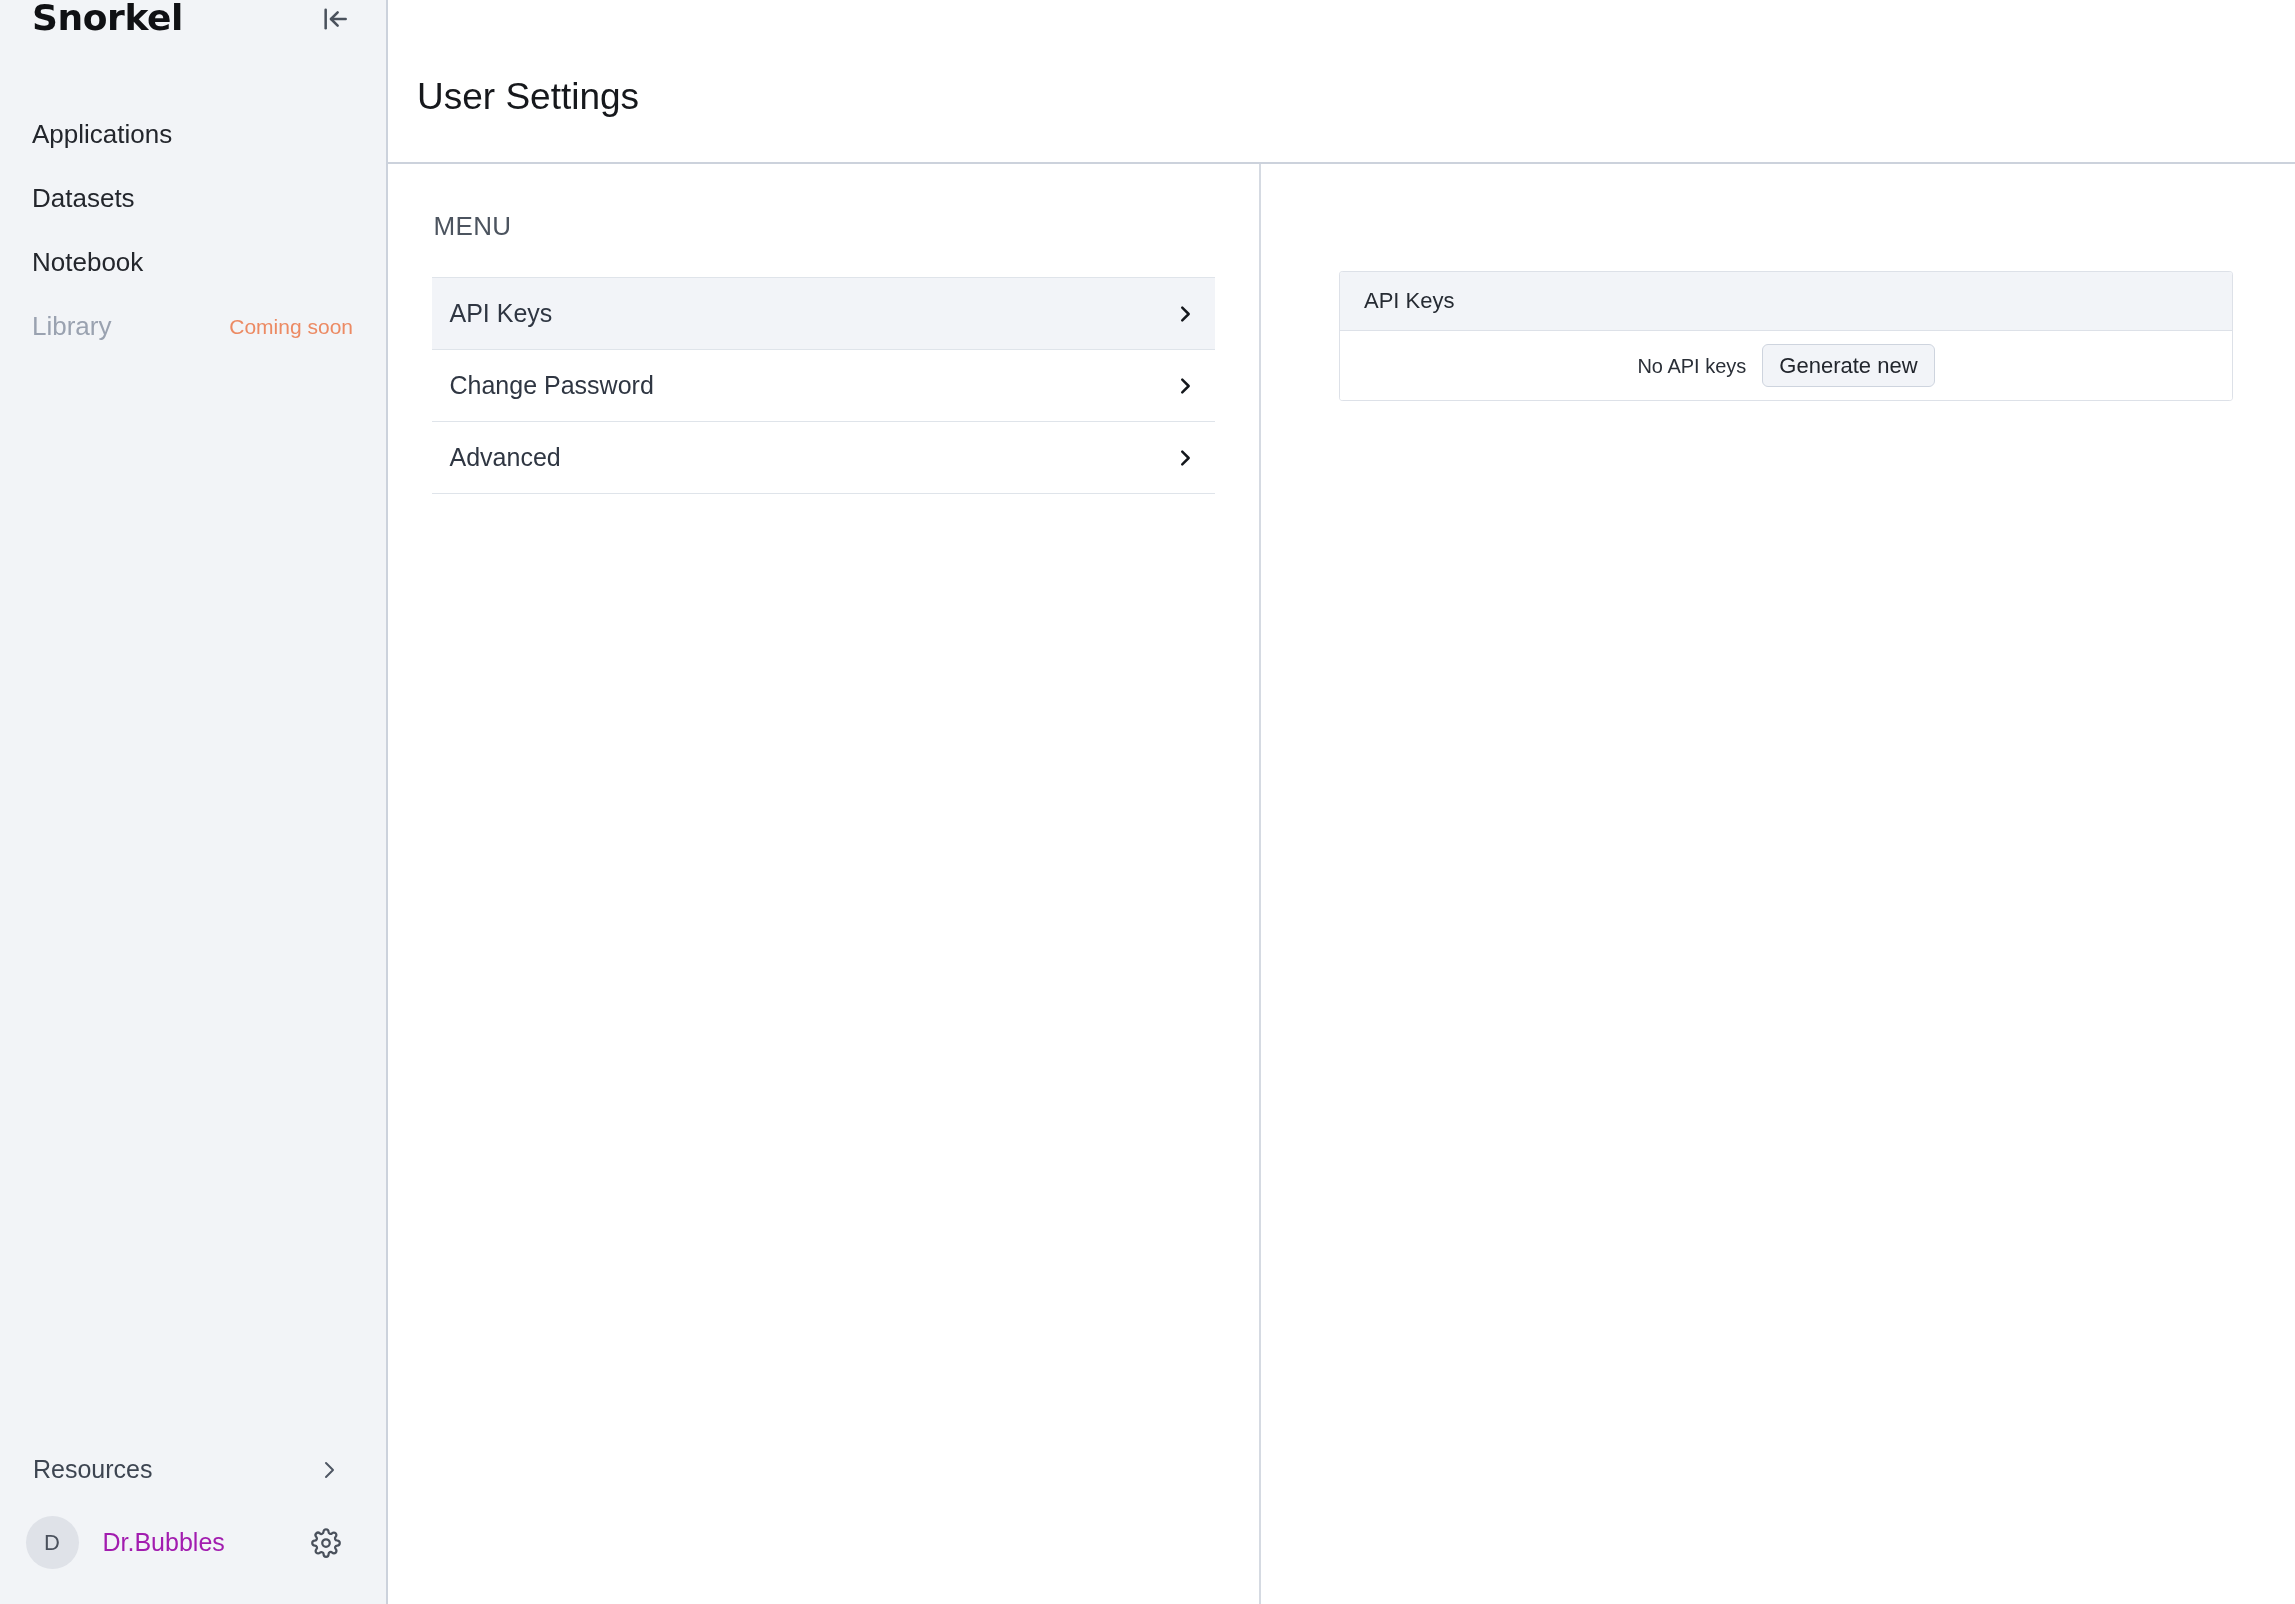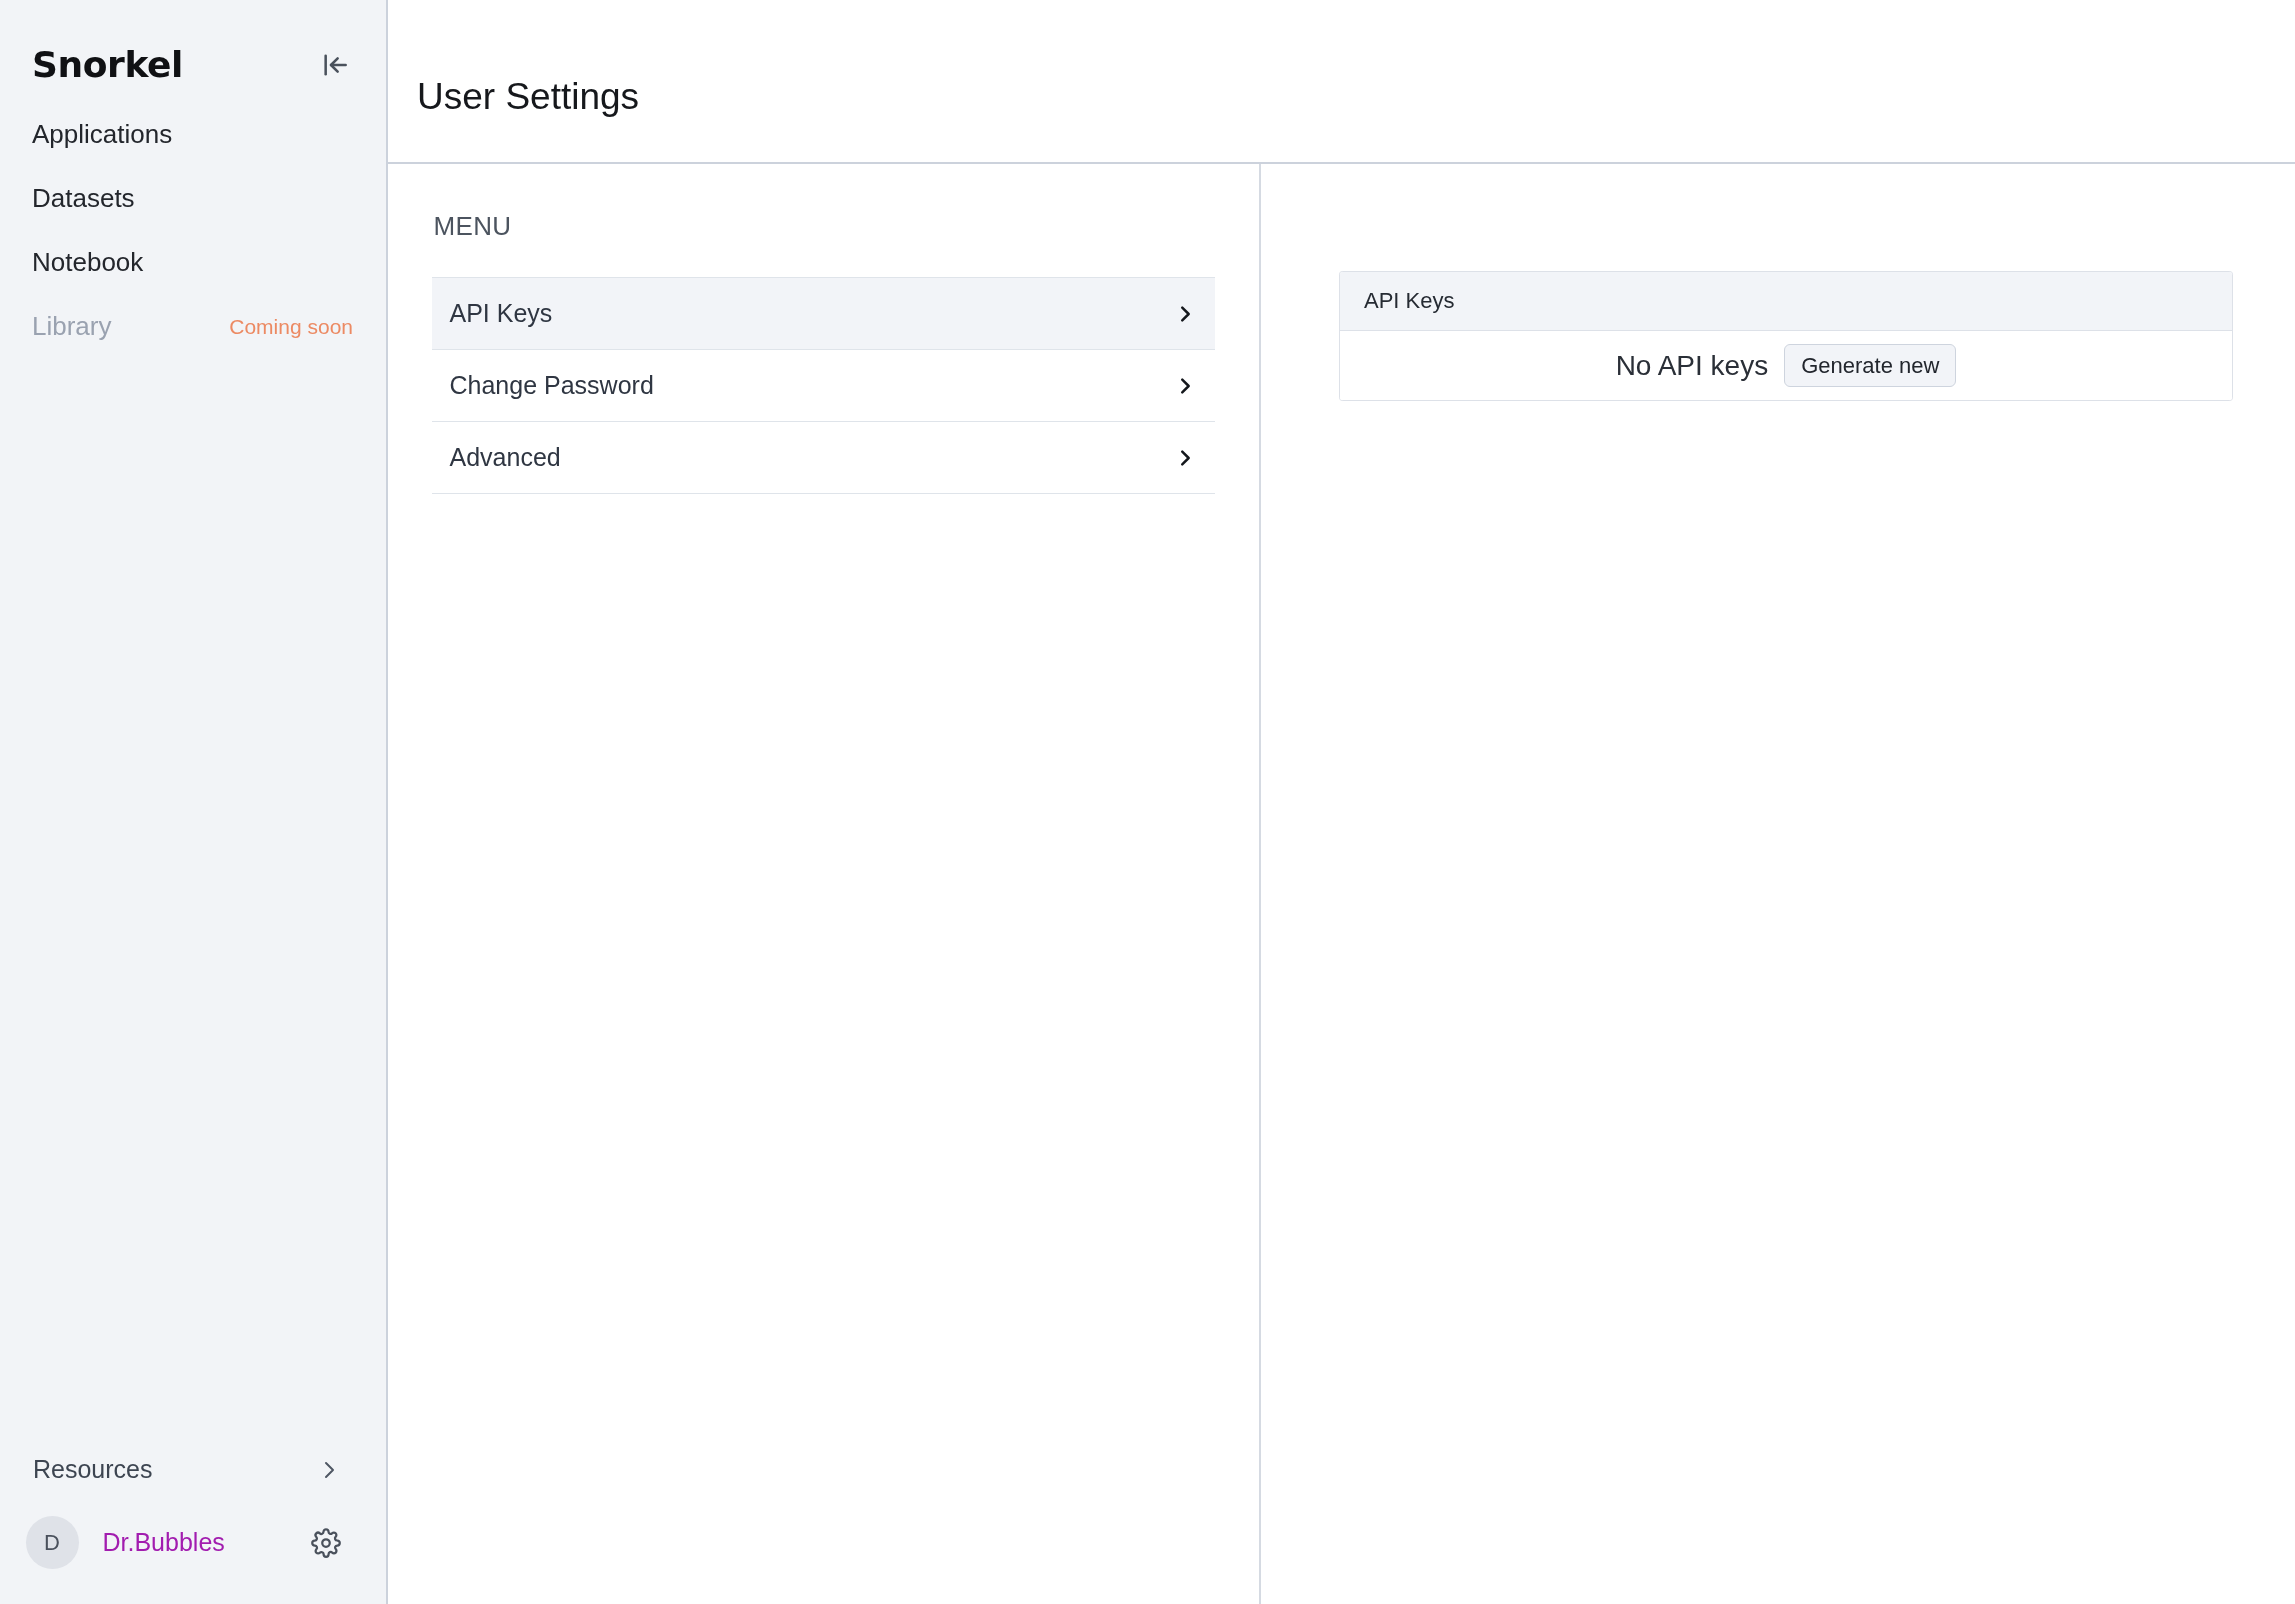--- a/index.html
+++ b/index.html
@@ -27,21 +27,21 @@
     background: #f2f4f7;
     border-right: 2.4px solid #ccd2dc;
     display: flex;
     flex-direction: column;
     position: relative;
   }
 
   .sidebar-header {
     height: 83px;
     display: flex;
-    align-items: flex-end;
+    align-items: flex-start;
     justify-content: space-between;
     padding: 0 33px 0 32px;
   }
 
   .brand-logo {
     font-family: "DejaVu Sans", sans-serif;
     font-size: 36px;
     font-weight: 700;
     letter-spacing: -0.4px;
     color: #101114;
@@ -277,21 +277,21 @@
   .api-card-body {
     height: 69px;
     display: flex;
     align-items: center;
     justify-content: center;
     gap: 16px;
     background: #ffffff;
   }
 
   .no-keys-text {
-    font-size: 28px;
+    font-size: 20px;
     color: #2a2f37;
     line-height: 1;
     white-space: nowrap;
   }
 
   .generate-btn {
     font-family: "Liberation Sans", sans-serif;
     font-size: 22px;
     color: #22262d;
     background: #f2f4f8;

